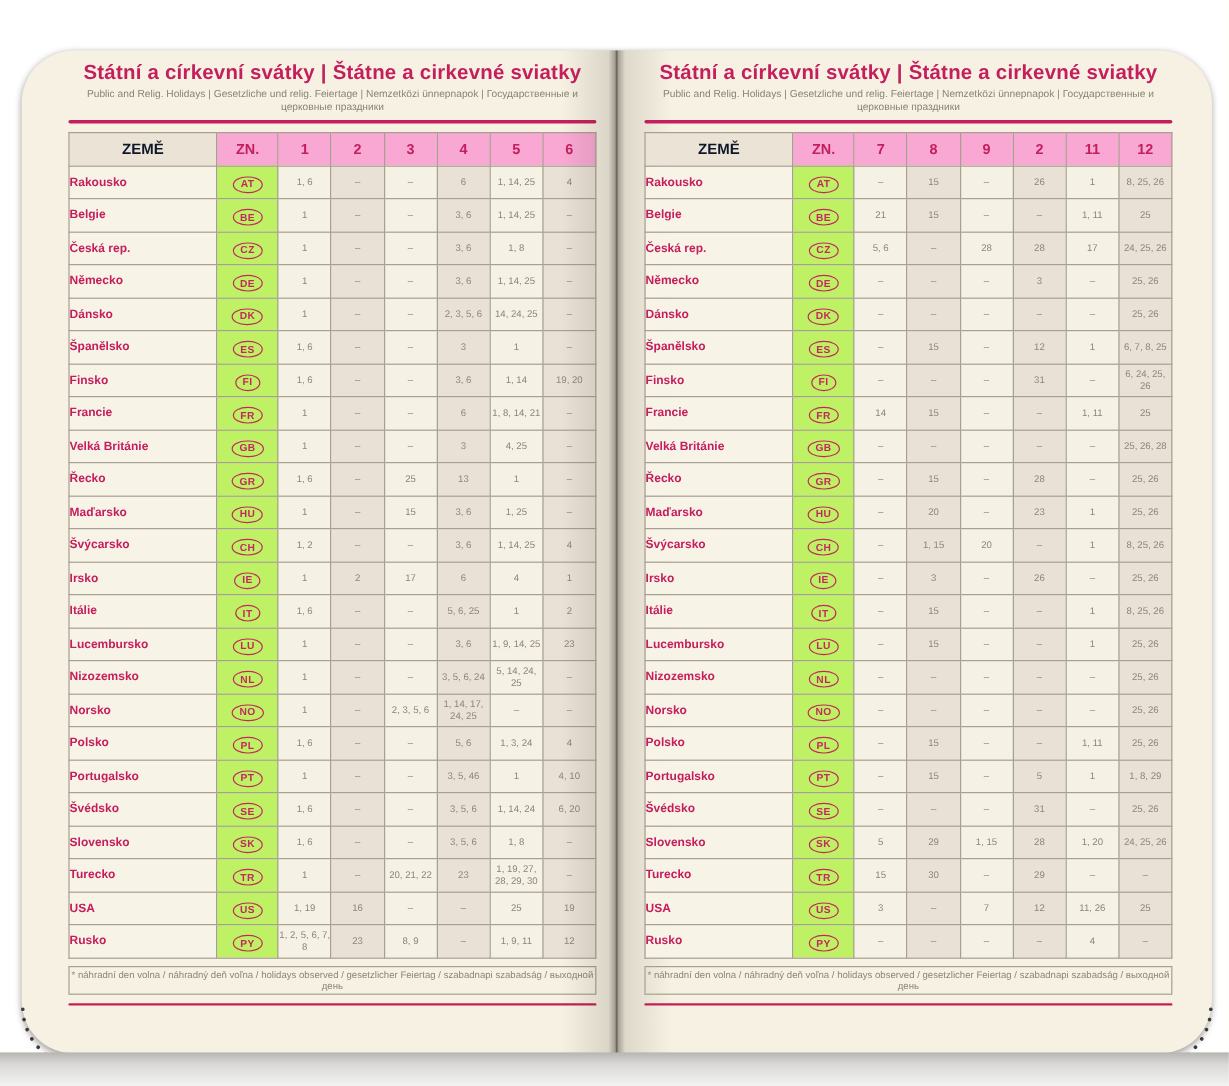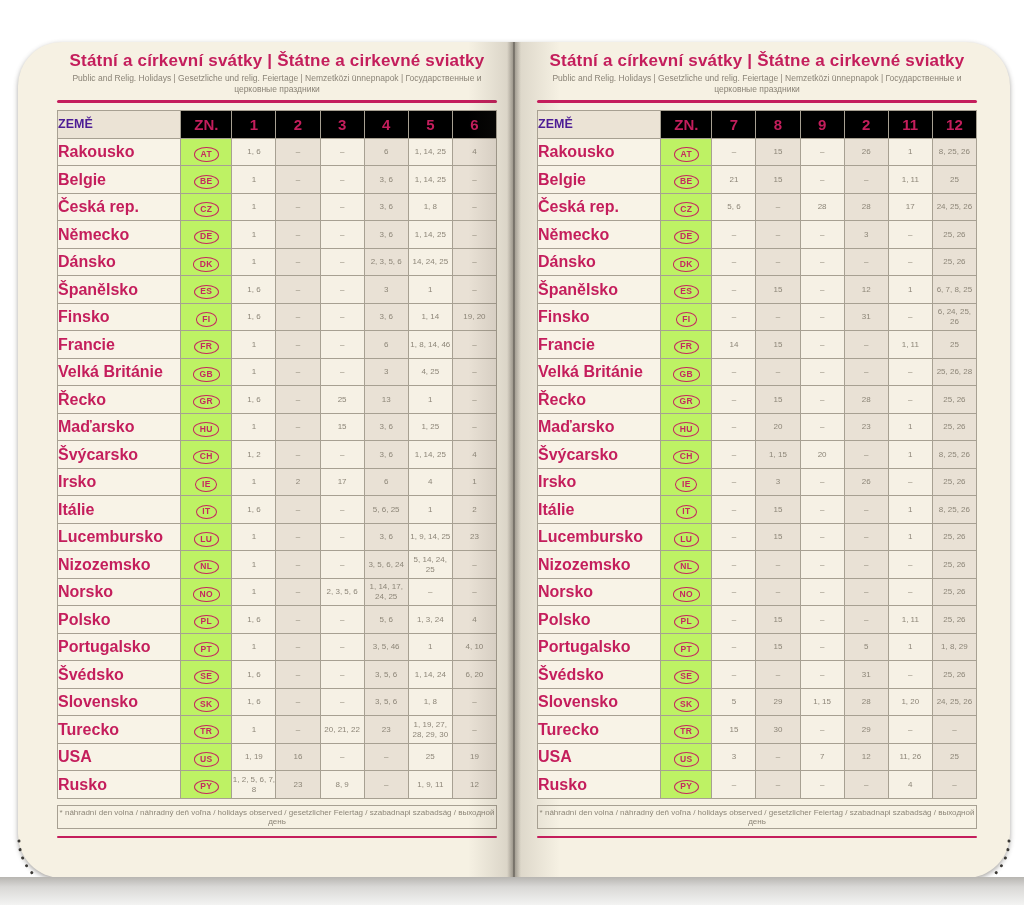--- a/index.html
+++ b/index.html
@@ -32,24 +32,24 @@
     letter-spacing:.2px;line-height:1.25;}
   .subtitle{margin:2px 0 0;text-align:center;color:#8a8376;font-size:8.5px;line-height:1.3;}
   .rule{height:2.5px;background:#c41e5c;margin-top:5px;border-radius:2px;}
 
   table.holidays{border-collapse:collapse;width:440px;margin-top:7px;table-layout:fixed;
     border:1.5px solid #948d80;}
   table.holidays th, table.holidays td{border:1px solid #a7a092;padding:0;}
   col.c-country{width:123px;} col.c-zn{width:51px;} col.c-m{width:44px;}
   th{height:27px;}
   td{height:26.5px;}
-  .head-country{background:#ebe3d5;color:#4c1d95;font-size:12.5px;font-weight:bold;
-    text-align:left;padding-left:8px;margin-left:40px;}
-  .head-zn,.month-h{background:#000000;color:#c41e5c;font-size:15px;font-weight:bold;text-align:center;}
-  td.c-name{background:#f8f3e7;color:#c41e5c;font-size:16px;font-weight:bold;
+  .head-country{background:#ebe3d5;color:#0f172a;font-size:12.5px;font-weight:bold;
+    text-align:center;padding-left:8px;margin-left:40px;}
+  .head-zn,.month-h{background:#f9a8d4;color:#c41e5c;font-size:12px;font-weight:bold;text-align:center;}
+  td.c-name{background:#f8f3e7;color:#c41e5c;font-size:10px;font-weight:bold;
     text-align:left;padding-left:8px;white-space:nowrap;overflow:hidden;}
   td.c-code{background:#bef264;text-align:center;}
   .badge{display:inline-block;border:1.3px solid #c5285f;border-radius:50%;
     color:#c5285f;font-size:8.5px;font-weight:bold;padding:1.5px 5.5px;letter-spacing:.4px;
     line-height:1.1;}
   td.num{background:#f6f1e5;color:#8d8678;font-size:8px;text-align:center;line-height:1.25;
     padding:0 2px;}
   td.num.alt{background:#e9e1d5;}
 
   .footnote{margin-top:6px;border:1px solid #a7a092;height:22px;
@@ -166,21 +166,21 @@
               <td class="num">1, 14</td>
               <td class="num alt">19, 20</td>
             </tr>
             <tr>
               <td class="c-name">Francie</td>
               <td class="c-code"><span class="badge">FR</span></td>
               <td class="num">1</td>
               <td class="num alt">–</td>
               <td class="num">–</td>
               <td class="num alt">6</td>
-              <td class="num">1, 8, 14, 46</td>
+              <td class="num">1, 8, 14, 21</td>
               <td class="num alt">–</td>
             </tr>
             <tr>
               <td class="c-name">Velká Británie</td>
               <td class="c-code"><span class="badge">GB</span></td>
               <td class="num">1</td>
               <td class="num alt">–</td>
               <td class="num">–</td>
               <td class="num alt">3</td>
               <td class="num">4, 25</td>

